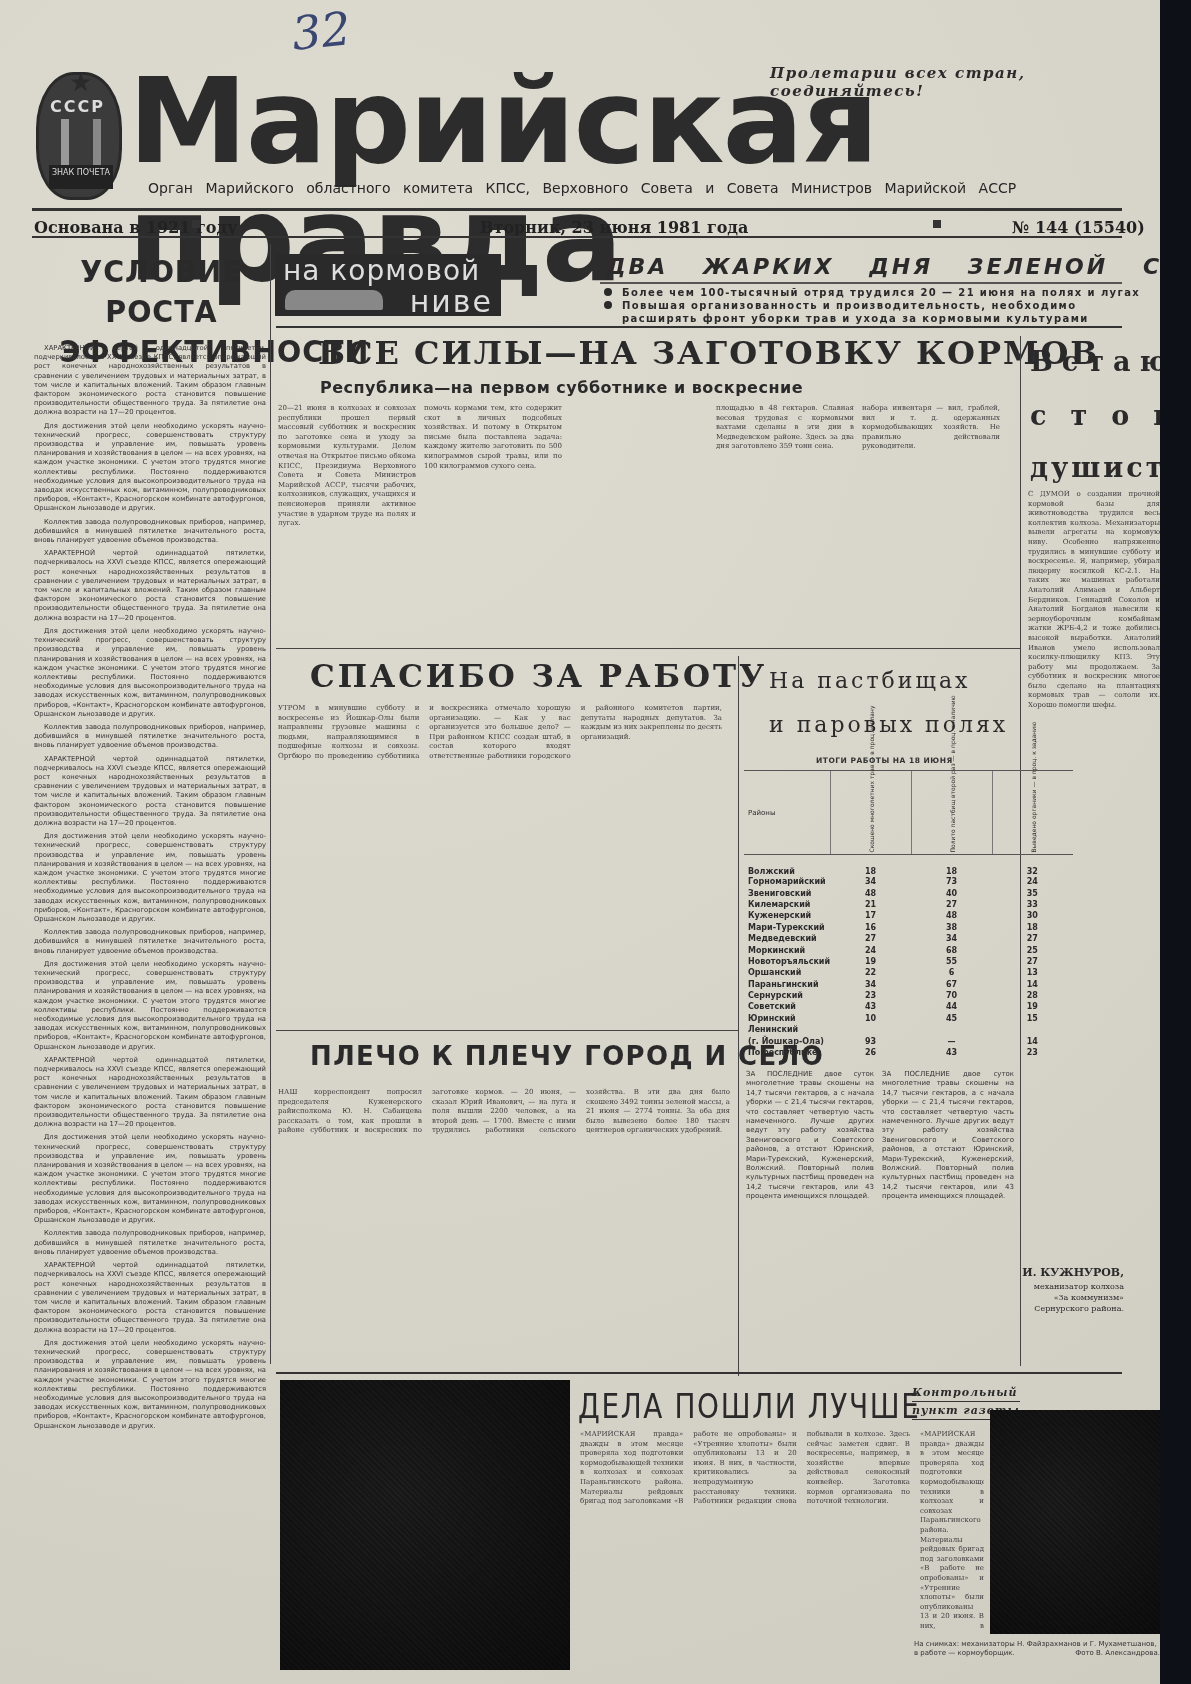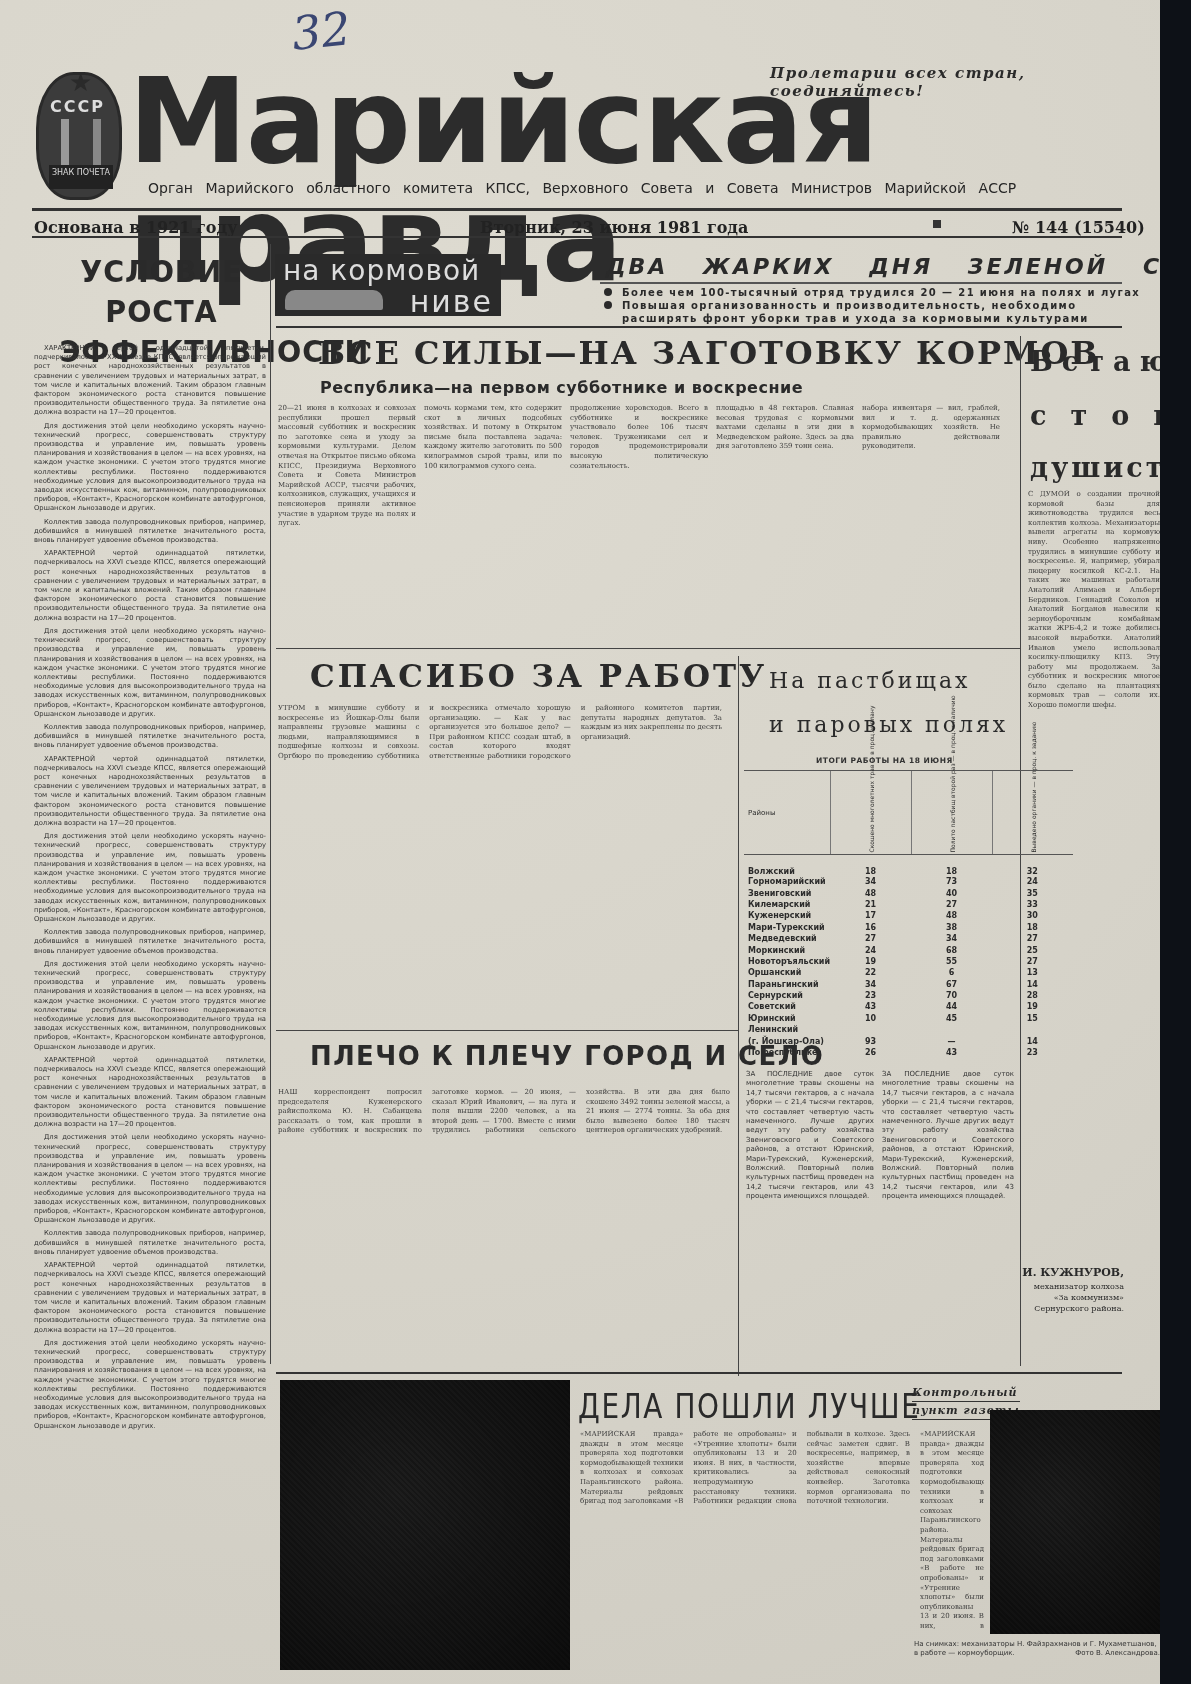--- a/index.html
+++ b/index.html
@@ -201,21 +201,20 @@
     <div><span class="b"></span><span>Более чем 100-тысячный отряд трудился 20 — 21 июня на полях и лугах</span></div>
     <div style="width:520px; white-space:normal; padding-left:18px; text-indent:-18px;"><span class="b"></span><span>Повышая организованность и производительность, необходимо расширять фронт уборки трав и ухода за кормовыми культурами</span></div>
   </div>
   <div class="rule-thick" style="left:276px; top:326px; width:846px; height:2px;"></div>
 
   <div class="vse-head">ВСЕ СИЛЫ—НА ЗАГОТОВКУ КОРМОВ</div>
   <div class="vse-sub">Республика—на первом субботнике и воскресние</div>
 
   <div class="body-text serif-text" style="left:278px; top:404px; width:138px; height:230px;">20—21 июня в колхозах и совхозах республики прошел первый массовый субботник и воскресник по заготовке сена и уходу за кормовыми культурами. Делом отвечая на Открытое письмо обкома КПСС, Президиума Верховного Совета и Совета Министров Марийской АССР, тысячи рабочих, колхозников, служащих, учащихся и пенсионеров приняли активное участие в ударном труде на полях и лугах.</div>
   <div class="body-text serif-text" style="left:424px; top:404px; width:138px; height:230px;">помочь кормами тем, кто содержит скот в личных подсобных хозяйствах. И потому в Открытом письме была поставлена задача: каждому жителю заготовить по 500 килограммов сырой травы, или по 100 килограммов сухого сена.</div>
-  <div class="body-text serif-text" style="left:570px; top:404px; width:138px; height:230px;">продолжение хоровсходов. Всего в субботнике и воскреснике участвовало более 106 тысяч человек. Тружениками сел и городов продемонстрировали высокую политическую сознательность.</div>
   <div class="body-text serif-text" style="left:716px; top:404px; width:138px; height:230px;">площадью в 48 гектаров. Славная весовая трудовая с кормовыми вахтами сделаны в эти дни в Медведевском районе. Здесь за два дня заготовлено 359 тонн сена.</div>
   <div class="body-text serif-text" style="left:862px; top:404px; width:138px; height:230px;">набора инвентаря — вил, граблей, вил и т. д. одержанных кормодобывающих хозяйств. Не правильно действовали руководители.</div>
 
   <div class="vrule" style="left:1020px; top:336px; height:1030px;"></div>
 
   <div class="vstayut" style="top:346px;">Встают</div>
   <div class="vstayut" style="top:400px; letter-spacing:24px;">стога</div>
   <div class="vstayut" style="top:452px; letter-spacing:3px;">душистые</div>
   <div class="body-text serif-text" style="left:1028px; top:490px; width:132px; height:760px;">С ДУМОЙ о создании прочной кормовой базы для животноводства трудился весь коллектив колхоза. Механизаторы вывели агрегаты на кормовую ниву. Особенно напряженно трудились в минувшие субботу и воскресенье. Я, например, убирал люцерну косилкой КС-2.1. На таких же машинах работали Анатолий Алимаев и Альберт Бердников. Геннадий Соколов и Анатолий Богданов навесили к зерноуборочным комбайнам жатки ЖРБ-4,2 и тоже добились высокой выработки. Анатолий Иванов умело использовал косилку-плющилку КПЗ. Эту работу мы продолжаем. За субботник и воскресник многое было сделано на плантациях кормовых трав — сололи их. Хорошо помогли шефы.</div>
   <div class="signature" style="top:1266px; font-weight:bold; font-size:11px;">И. КУЖНУРОВ,</div>

